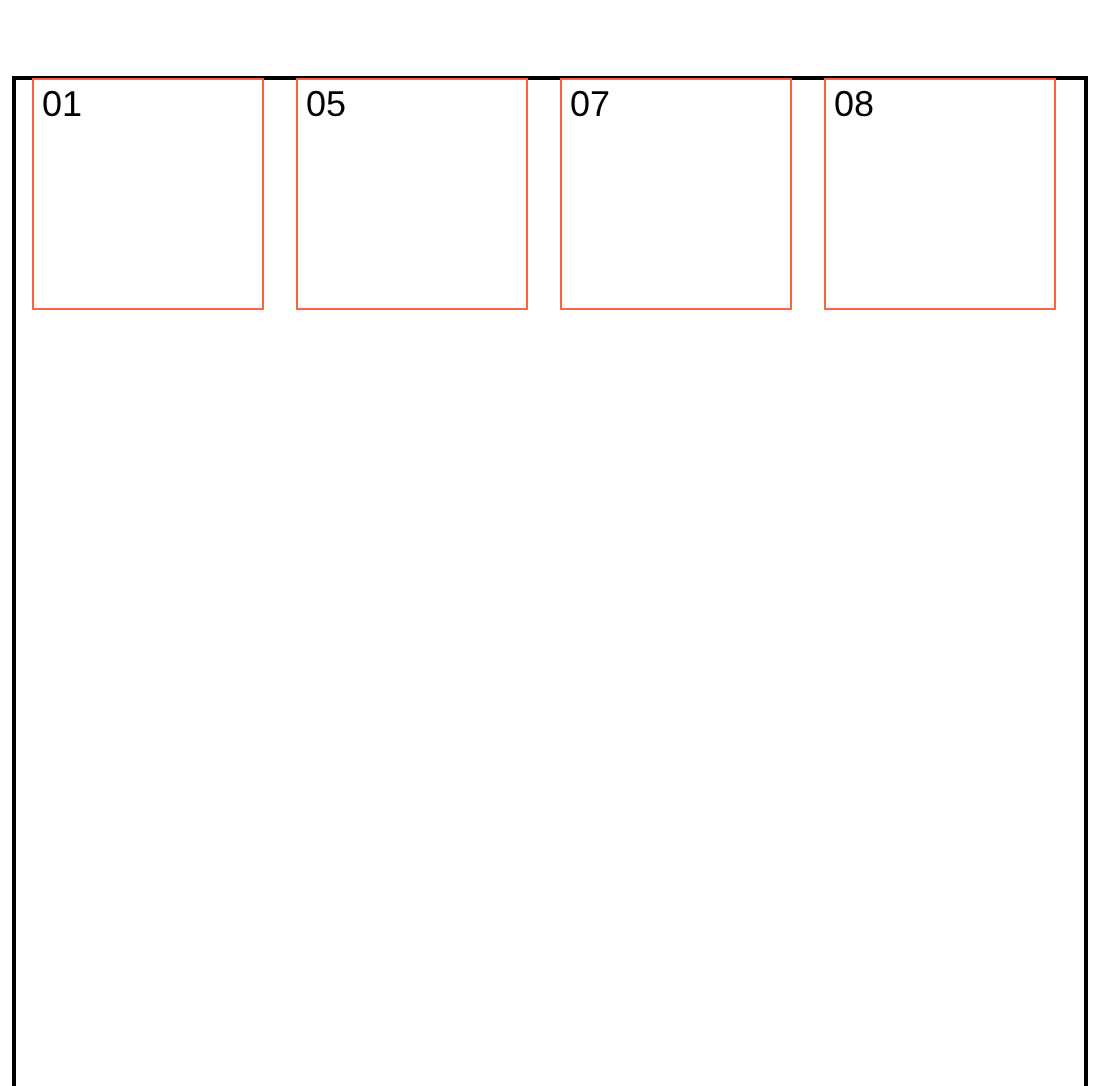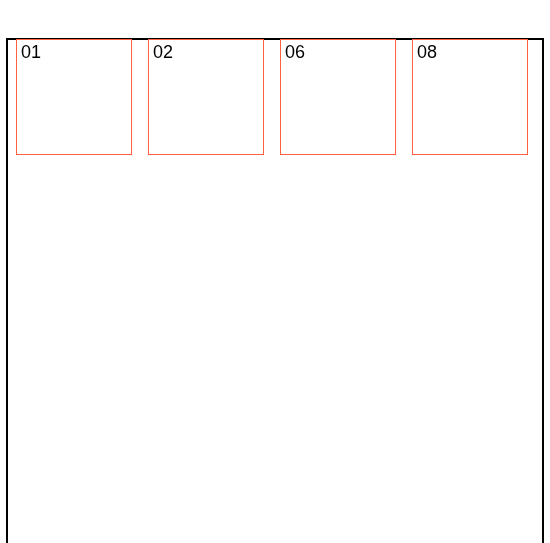--- a/index.html
+++ b/index.html
@@ -35,21 +35,21 @@
     }
   </style>
 </head>
 <body>
 
 <div class="container">
   <div class="box">
     <span>01</span>
   </div>
   <div class="box">
-    <span>02</span>
+    <span>05</span>
   </div>
   <div class="box">
-    <span>06</span>
+    <span>07</span>
   </div>
   <div class="box">
     <span>08</span>
   </div>
 </div>
 
 </body></html>

